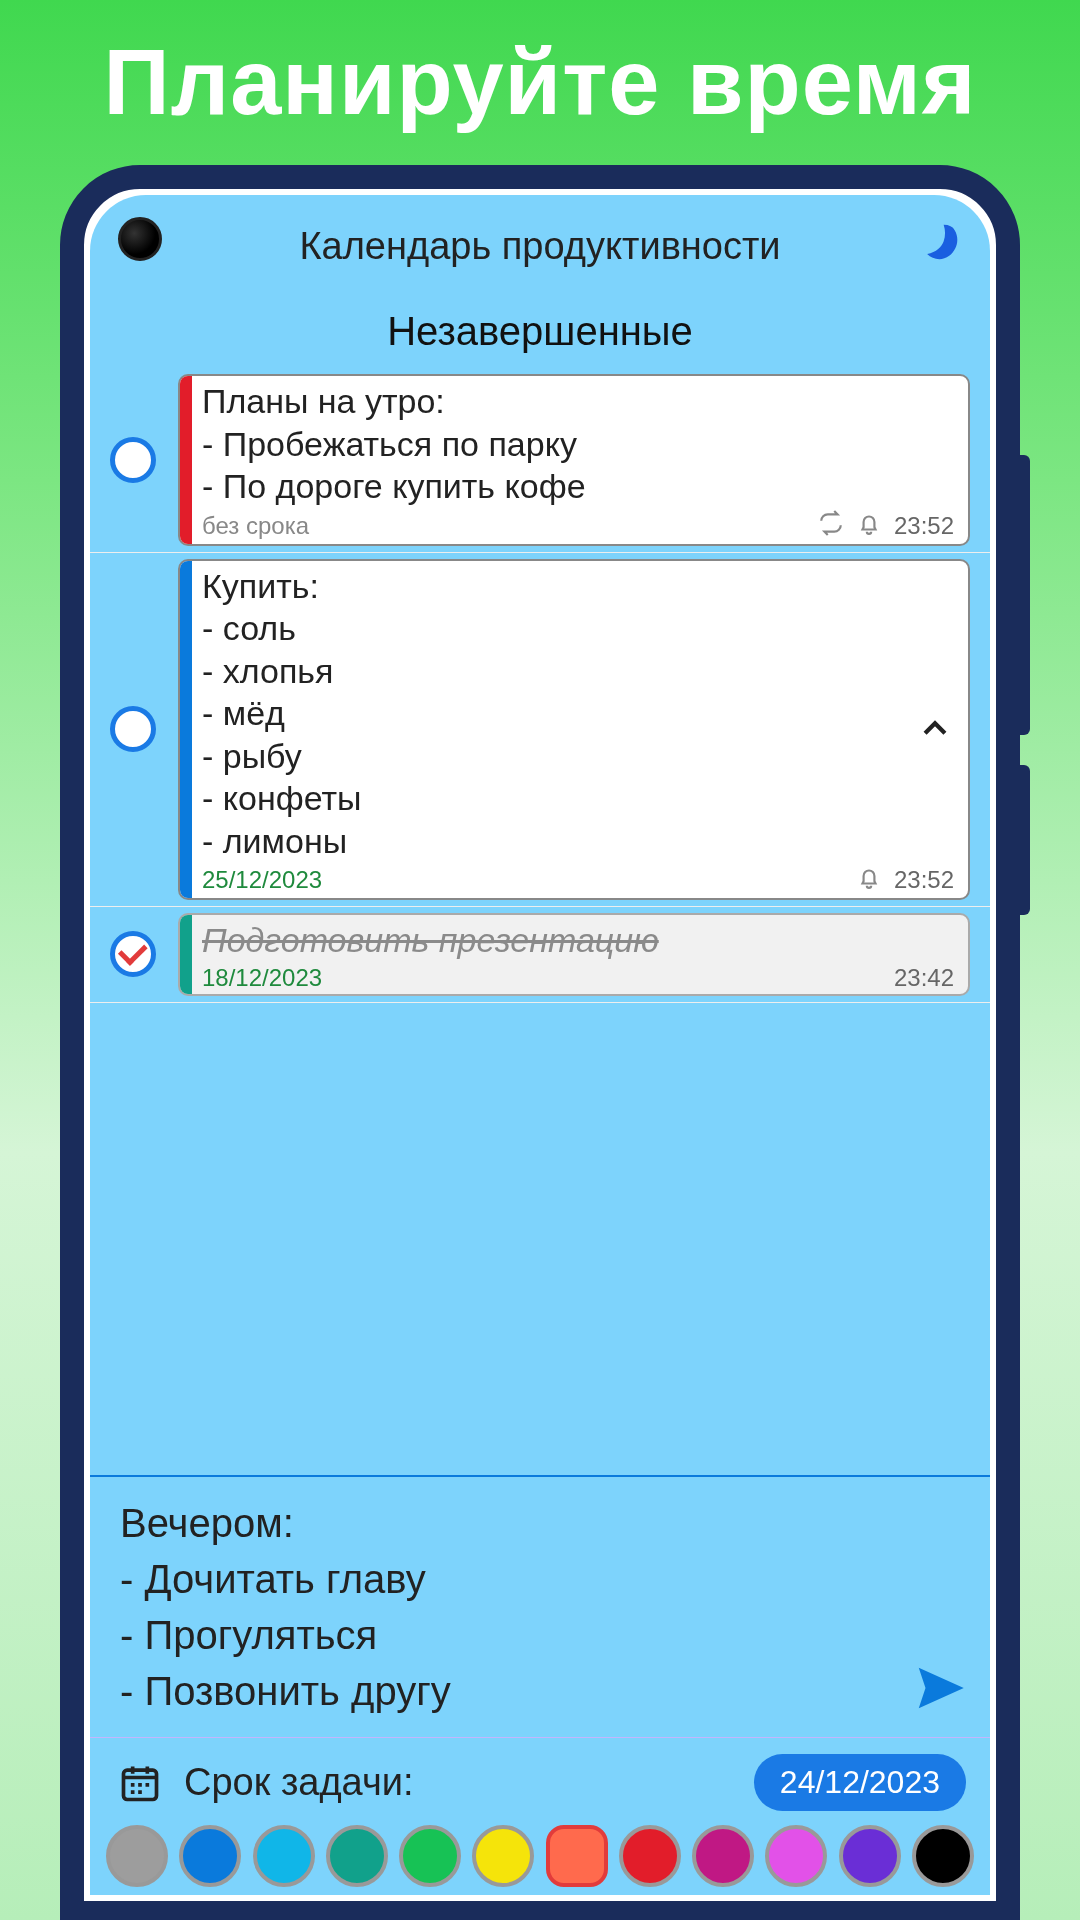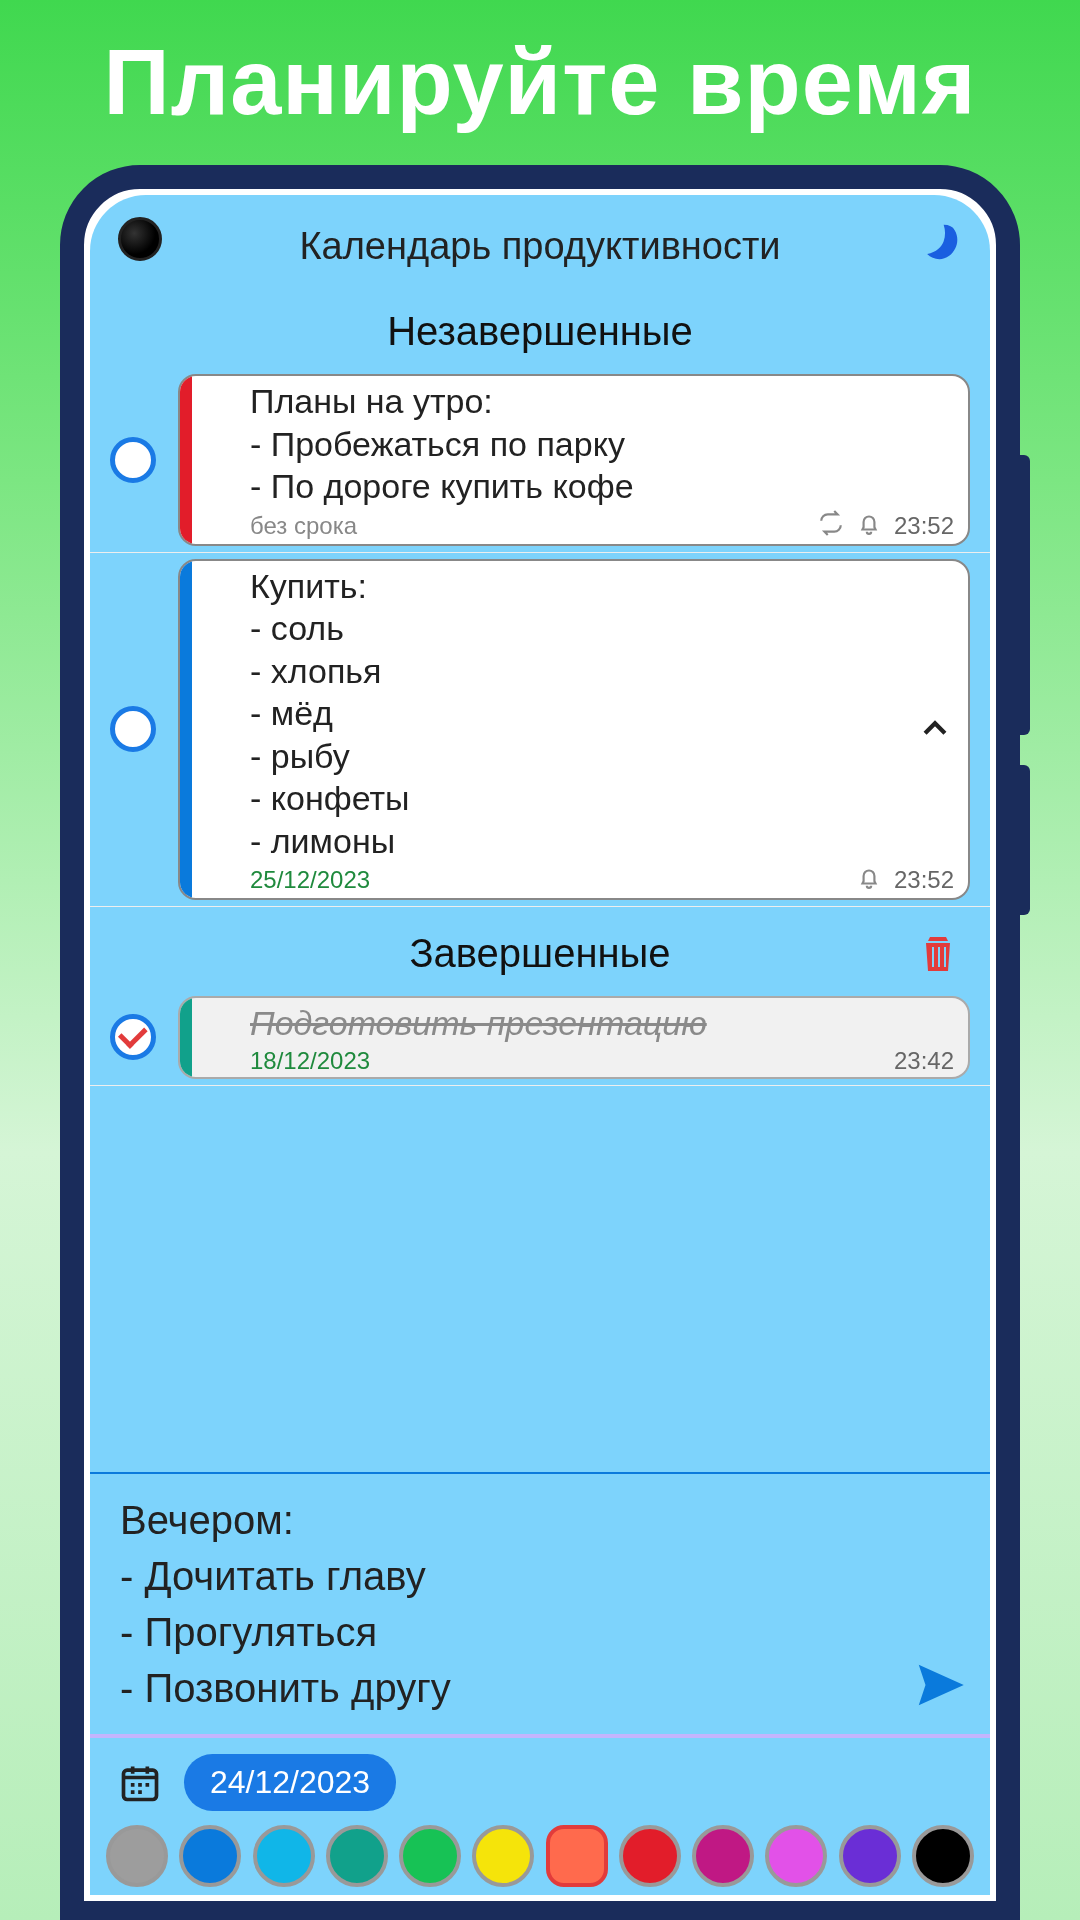--- a/index.html
+++ b/index.html
@@ -134,26 +134,25 @@
     content: "";
     width: 20px;
     height: 12px;
     border-left: 5px solid #e23b3b;
     border-bottom: 5px solid #e23b3b;
     transform: rotate(-45deg) translate(2px,-3px);
   }
   .card {
     flex: 1;
     border: 2px solid #888;
-    border-radius: 18px;
+    border-radius: 10px;
     display: flex;
     overflow: hidden;
     position: relative;
     background: #fff;
-    gap: 48px;
   }
   .card.done { background: #f1f1f1; border-color:#aaa; }
   .color-bar {
     width: 12px;
     flex: 0 0 12px;
   }
   .card-body {
     flex: 1;
     padding: 4px 14px 2px 10px;
     display: flex;
@@ -196,21 +195,21 @@
     right: 16px;
     top: 50%;
     transform: translateY(-50%);
     width: 34px;
     height: 34px;
   }
   .chevron svg { width:100%; height:100%; }
   .spacer-flex { flex: 1; }
   .editor {
     border-top: 2px solid #0a7adc;
-    border-bottom: 4px solid #c4b5fd;
+    border-bottom: 1px solid #c4b5fd;
     padding: 18px 24px 18px 30px;
     display: flex;
     align-items: flex-end;
   }
   .editor-text {
     flex: 1;
     font-size: 40px;
     color: #222;
     line-height: 1.4;
     white-space: pre-line;
@@ -328,28 +327,20 @@
               </div>
               <span class="chevron">
                 <svg viewBox="0 0 24 24" fill="none" stroke="#222" stroke-width="3">
                     <path d="M5 15l7-7 7 7"></path>
                   </svg>
               </span>
             </div>
           </div>
         </div>
 
-        <div class="section-heading">
-          <span>Завершенные</span>
-          <span class="trash-btn">
-            <svg viewBox="0 0 24 24" fill="#e23b3b">
-                <path d="M6 7h12l-1 14H7L6 7zm3 2v10h1V9H9zm3 0v10h1V9h-1zm3 0v10h1V9h-1zM8 4h8l1 2H7l1-2z"></path>
-              </svg>
-          </span>
-        </div>
 
         <div class="task-row">
           <div class="circle checked"></div>
           <div class="card done">
             <div class="color-bar" style="background:#11a18b"></div>
             <div class="card-body">
               <div class="card-text strike">Подготовить презентацию</div>
               <div class="card-footer">
                 <span class="deadline">18/12/2023</span>
                 <span class="meta">
@@ -374,20 +365,21 @@
           </span>
         </div>
 
         <div class="deadline-row">
           <span class="cal-icon">
             <svg viewBox="0 0 24 24" fill="none" stroke="#222" stroke-width="2">
                 <rect x="3" y="5" width="18" height="16" rx="2"></rect>
                 <path d="M3 9h18M8 3v4M16 3v4M7 13h2M11 13h2M15 13h2M7 17h2M11 17h2"></path>
               </svg>
           </span>
+          <span class="deadline-label">Срок задачи:</span>
           <span class="date-pill">24/12/2023</span>
         </div>
 
         <div class="palette" id="palette">
             <div class="swatch" style="background: rgb(157, 157, 157);"></div>
             <div class="swatch" style="background: rgb(10, 122, 220);"></div>
             <div class="swatch" style="background: rgb(16, 182, 232);"></div>
             <div class="swatch" style="background: rgb(17, 161, 139);"></div>
             <div class="swatch" style="background: rgb(23, 194, 85);"></div>
             <div class="swatch" style="background: rgb(245, 228, 10);"></div>

